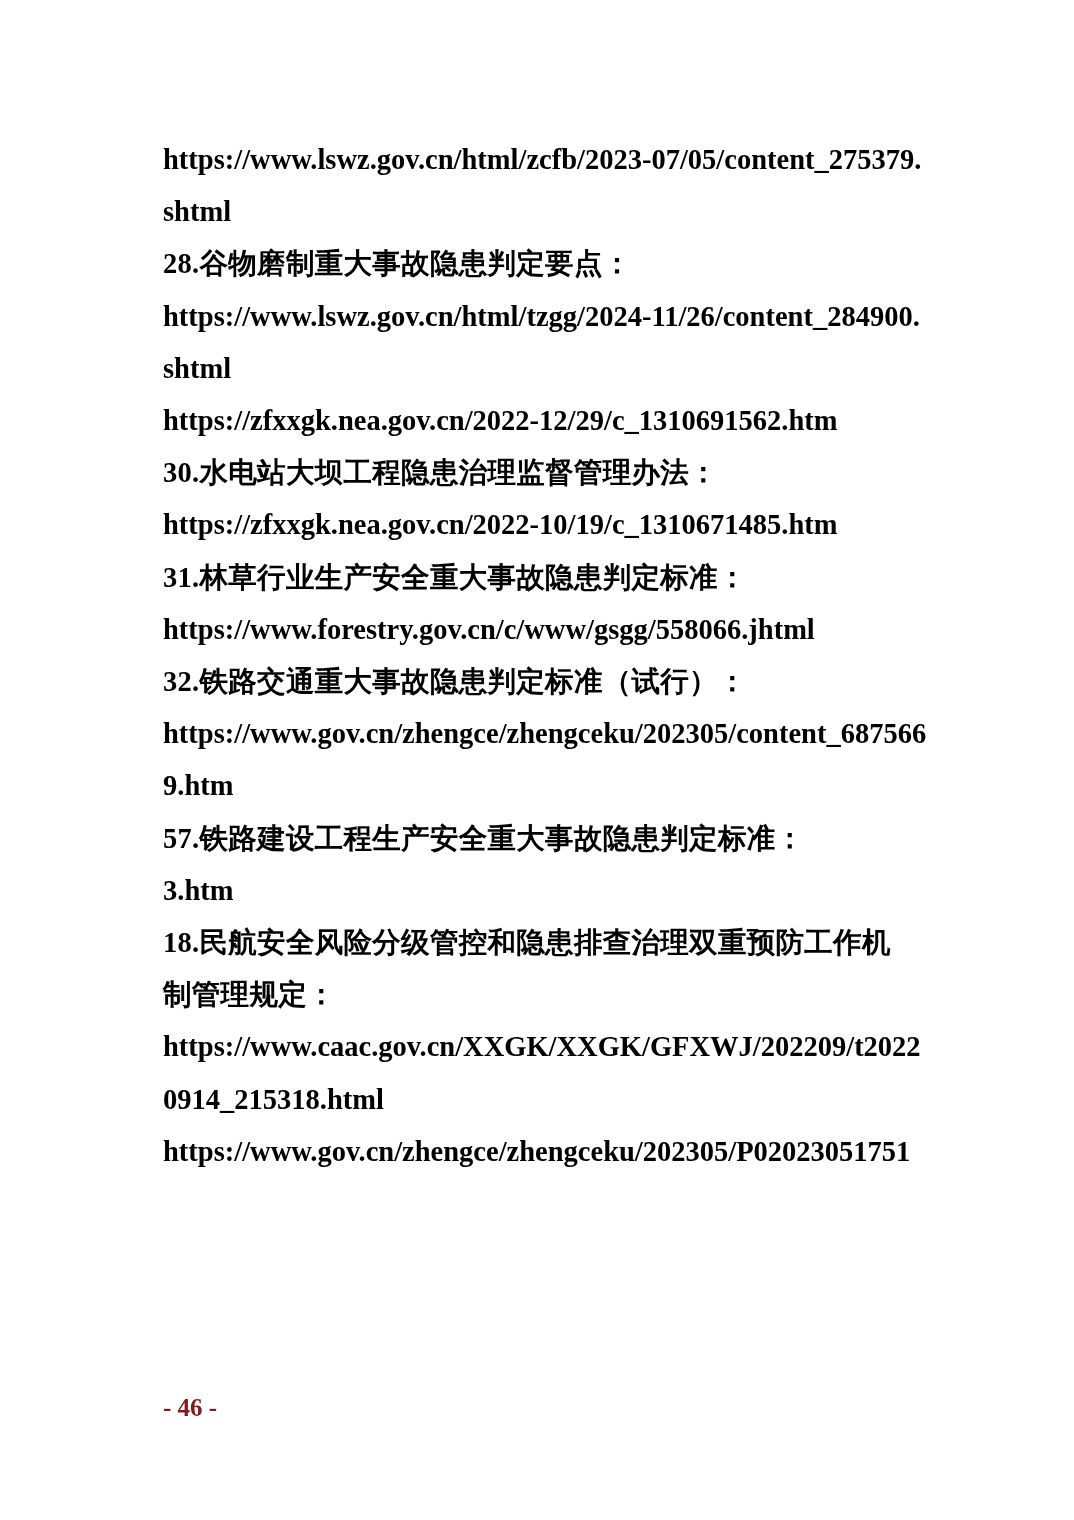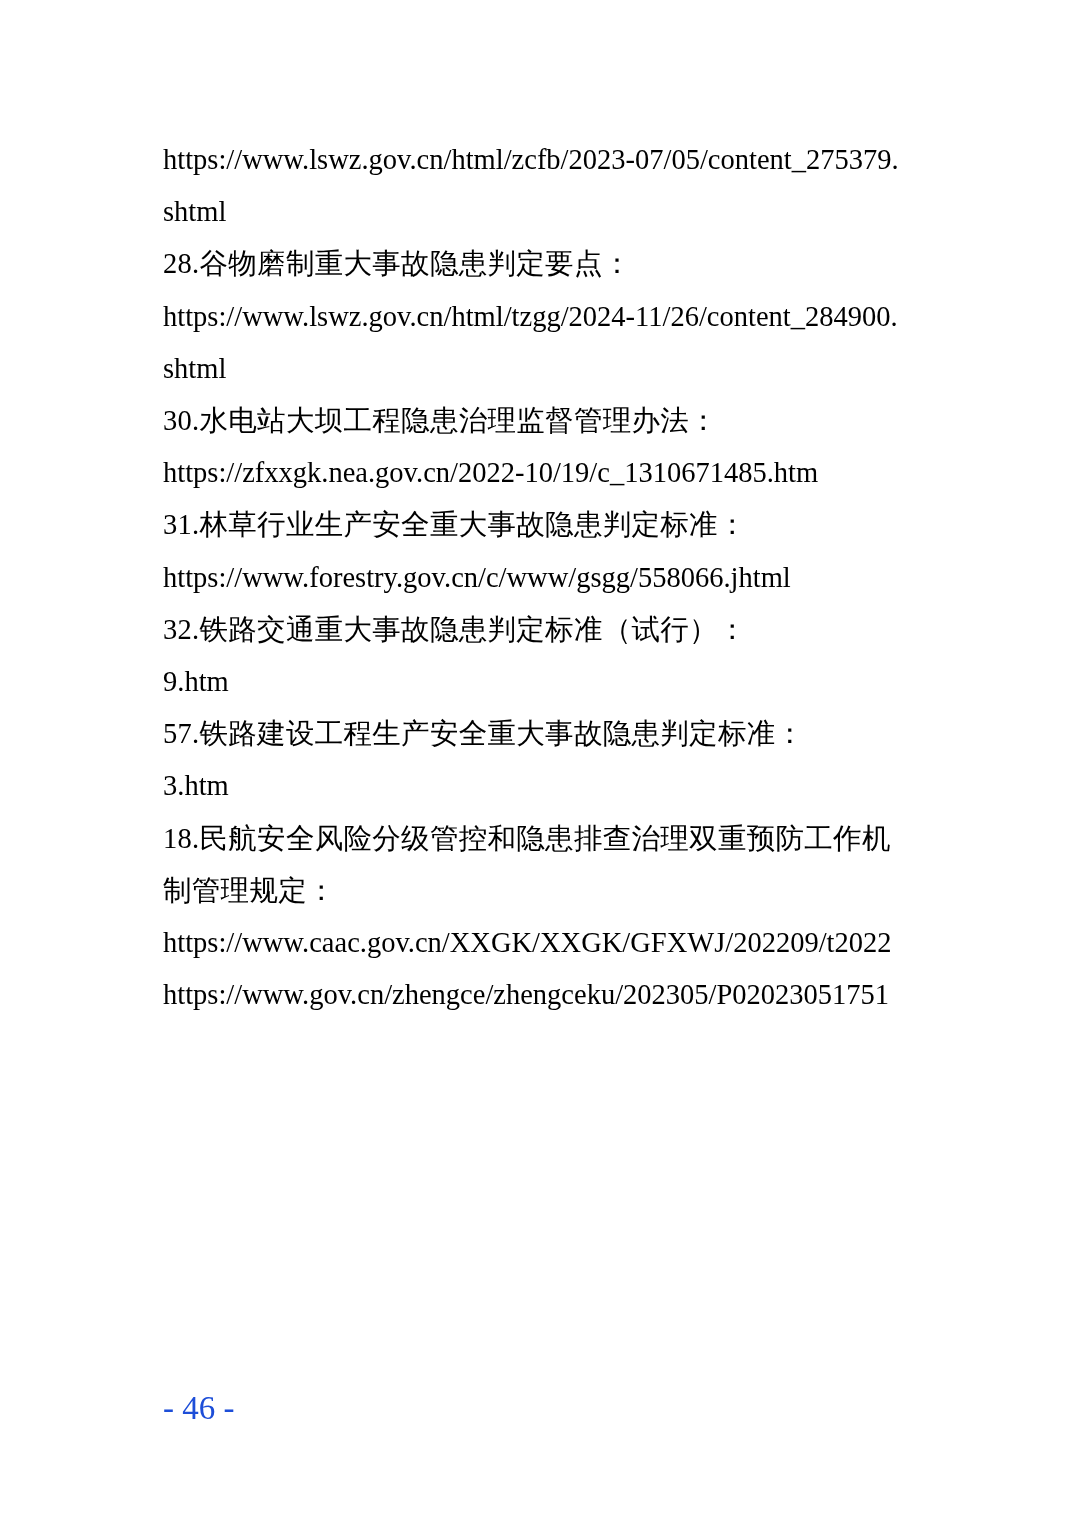--- a/index.html
+++ b/index.html
@@ -8,20 +8,21 @@
     background: #e8e8e8;
   }
   .page {
     position: relative;
     width: 1074px;
     height: 1520px;
     background: #ffffff;
     overflow: hidden;
     font-family: "Liberation Serif", "DejaVu Serif", serif;
     color: #000000;
+    font-weight: bold;
   }
   .content {
     position: absolute;
     left: 163px;
     top: 134px;
     width: 760px;
   }
   .line {
     font-size: 28.5px;
     line-height: 52.2px;
@@ -29,42 +30,45 @@
     color: #000000;
   }
   .line.item {
     
     letter-spacing: 0.3px;
   }
   .footer {
     position: absolute;
     left: 163px;
     top: 1392px;
-    font-size: 33px;
+    font-size: 25px;
     line-height: 32px;
-    color: #1d4ed8;
+    color: #7f1d1d;
   }
 </style>
 </head>
 <body>
 
 <div class="page">
   <div class="content">
       <div class="line url">https://www.lswz.gov.cn/html/zcfb/2023-07/05/content_275379.</div>
       <div class="line url">shtml</div>
       <div class="line item">28.谷物磨制重大事故隐患判定要点：</div>
       <div class="line url">https://www.lswz.gov.cn/html/tzgg/2024-11/26/content_284900.</div>
       <div class="line url">shtml</div>
+      <div class="line url">https://zfxxgk.nea.gov.cn/2022-12/29/c_1310691562.htm</div>
       <div class="line item">30.水电站大坝工程隐患治理监督管理办法：</div>
       <div class="line url">https://zfxxgk.nea.gov.cn/2022-10/19/c_1310671485.htm</div>
       <div class="line item">31.林草行业生产安全重大事故隐患判定标准：</div>
       <div class="line url">https://www.forestry.gov.cn/c/www/gsgg/558066.jhtml</div>
       <div class="line item">32.铁路交通重大事故隐患判定标准（试行）：</div>
+      <div class="line url">https://www.gov.cn/zhengce/zhengceku/202305/content_687566</div>
       <div class="line url">9.htm</div>
       <div class="line item">57.铁路建设工程生产安全重大事故隐患判定标准：</div>
       <div class="line url">3.htm</div>
       <div class="line item">18.民航安全风险分级管控和隐患排查治理双重预防工作机</div>
       <div class="line item">制管理规定：</div>
       <div class="line url">https://www.caac.gov.cn/XXGK/XXGK/GFXWJ/202209/t2022</div>
+      <div class="line url">0914_215318.html</div>
       <div class="line url">https://www.gov.cn/zhengce/zhengceku/202305/P02023051751</div>
     </div>
   <div class="footer">- 46 -</div>
 </div>
 
 </body></html>

